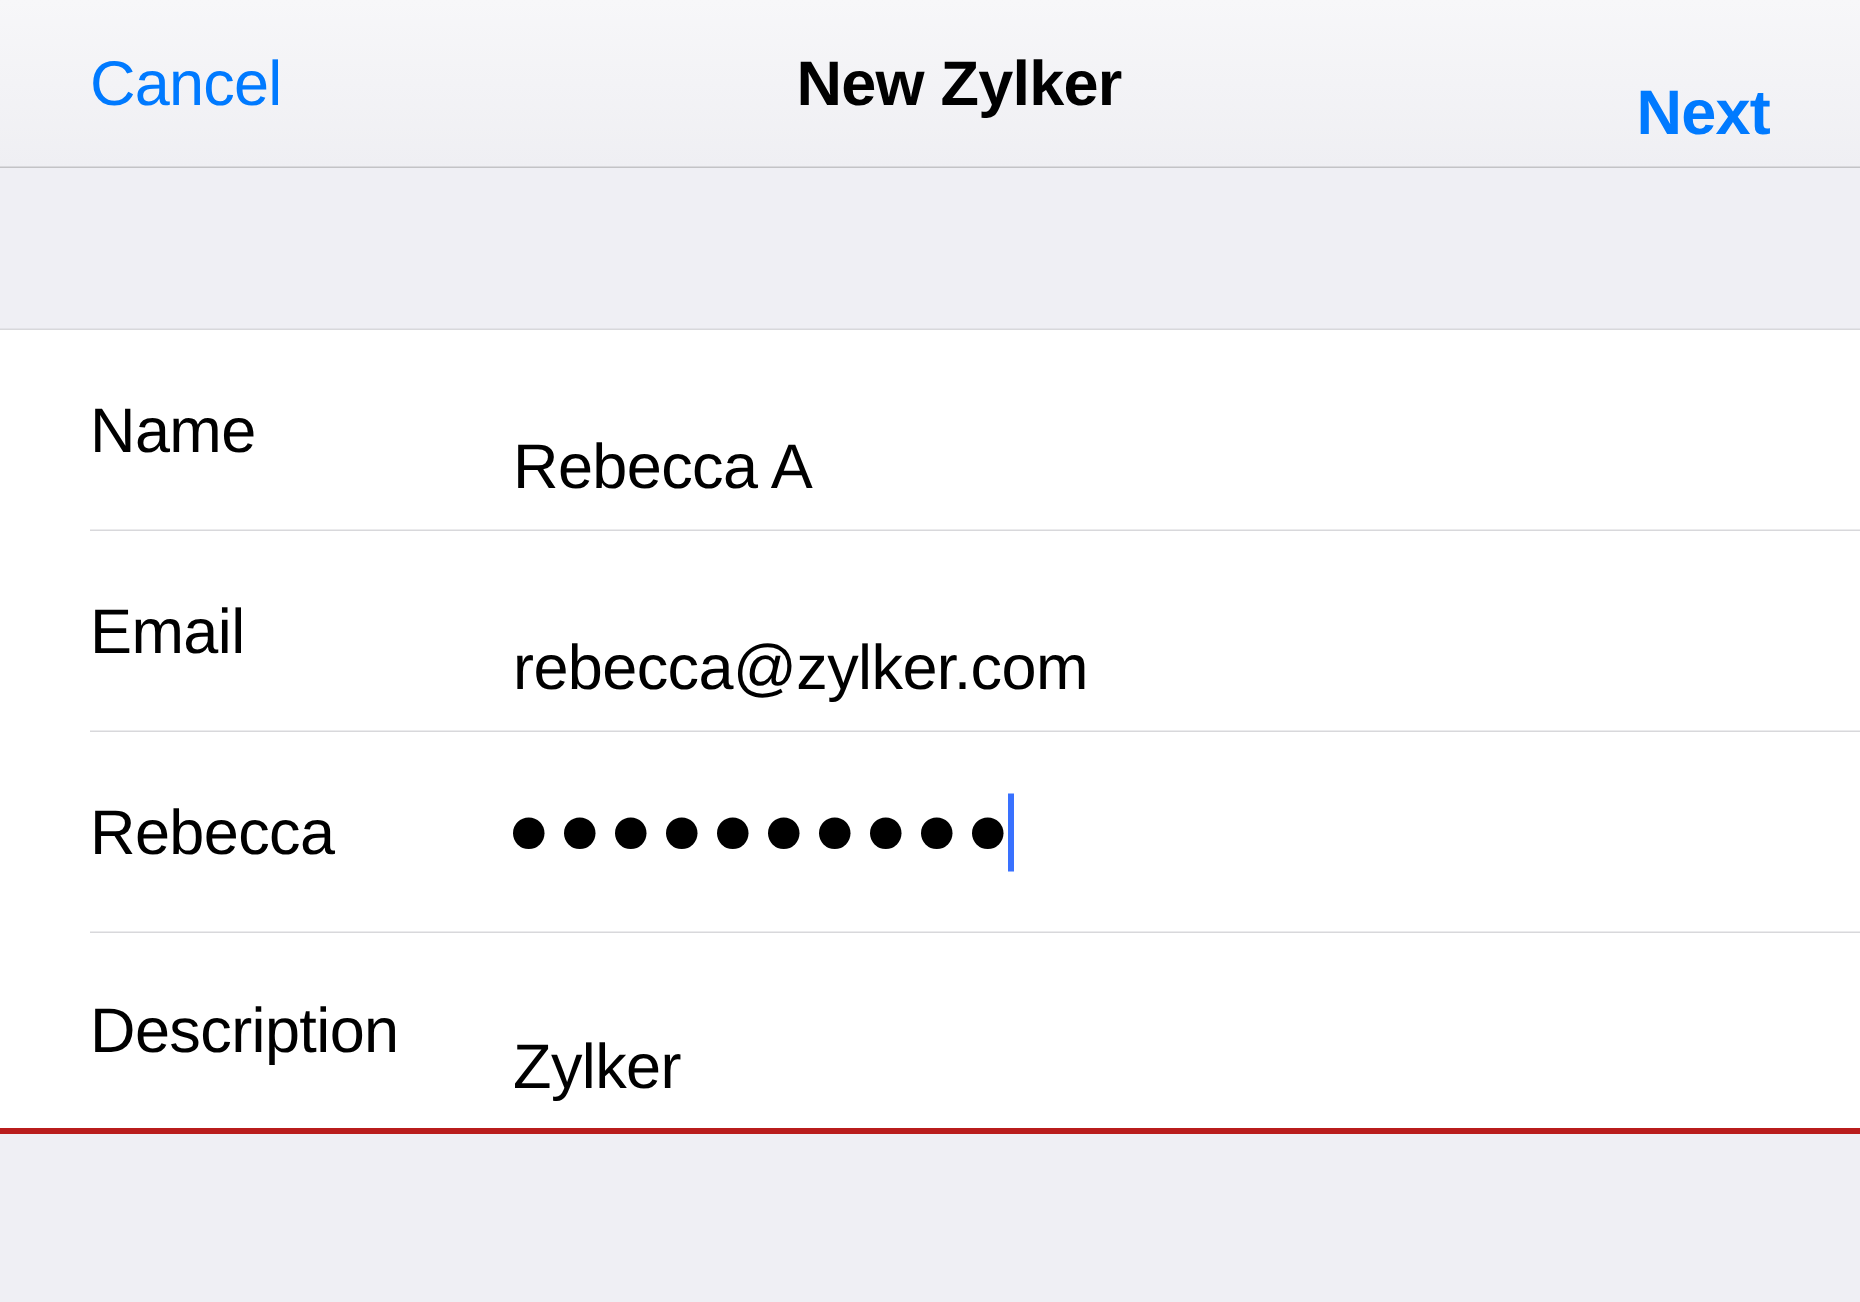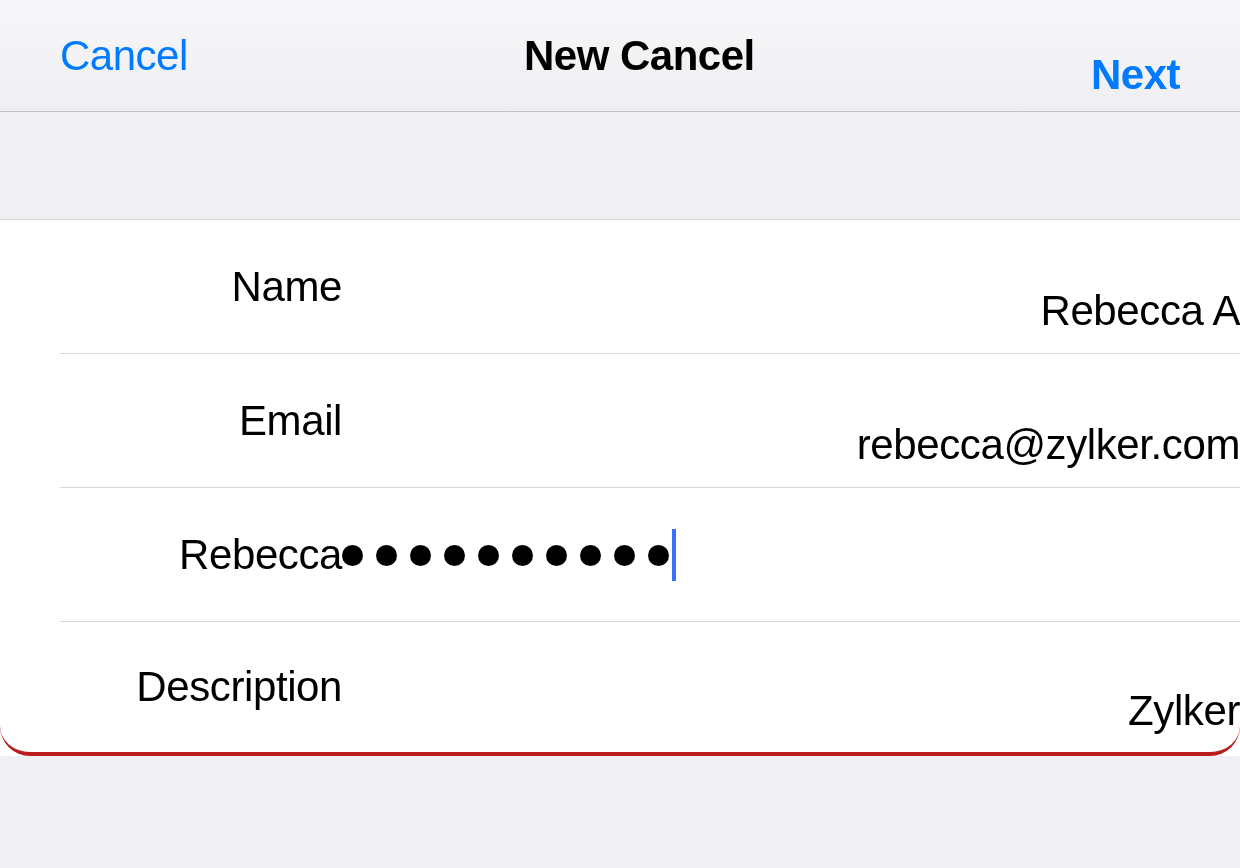--- a/index.html
+++ b/index.html
@@ -1,19 +1,18 @@
 <!DOCTYPE html>
 <html><head>
   <meta charset="utf-8">
   <style>
     * {
       margin: 0;
       padding: 0;
       box-sizing: border-box;
-      text-align: right;
     }
     body {
       font-family: -apple-system, BlinkMacSystemFont, "Helvetica Neue", Helvetica, Arial, sans-serif;
       background: #efeff4;
       width: 1240px;
       height: 868px;
       overflow: hidden;
     }
     .navbar {
       display: flex;
@@ -50,21 +49,20 @@
     }
     .form-group {
       background: #fff;
     }
     .form-row {
       display: flex;
       align-items: center;
       min-height: 134px;
       padding: 0 0 0 60px;
       position: relative;
-      border-radius: 30px;
     }
     .form-row:not(:last-child)::after {
       content: "";
       position: absolute;
       bottom: 0;
       left: 60px;
       right: 0;
       height: 1px;
       background: #d8d8db;
     }
@@ -123,21 +121,21 @@
     .bottom-area {
       background: #efeff4;
       height: 200px;
     }
   </style>
 </head>
 <body>
 
 <div class="navbar">
   <button class="nav-button">Cancel</button>
-  <div class="nav-title">New Cancel</div>
+  <div class="nav-title">New Zylker</div>
   <button class="nav-button next">Next</button>
 </div>
 
 <div class="spacer"></div>
 
 <div class="form-group">
 
   <div class="form-row">
     <div class="row-label">Name</div>
     <input class="row-input" type="text" value="Rebecca A" style="">

